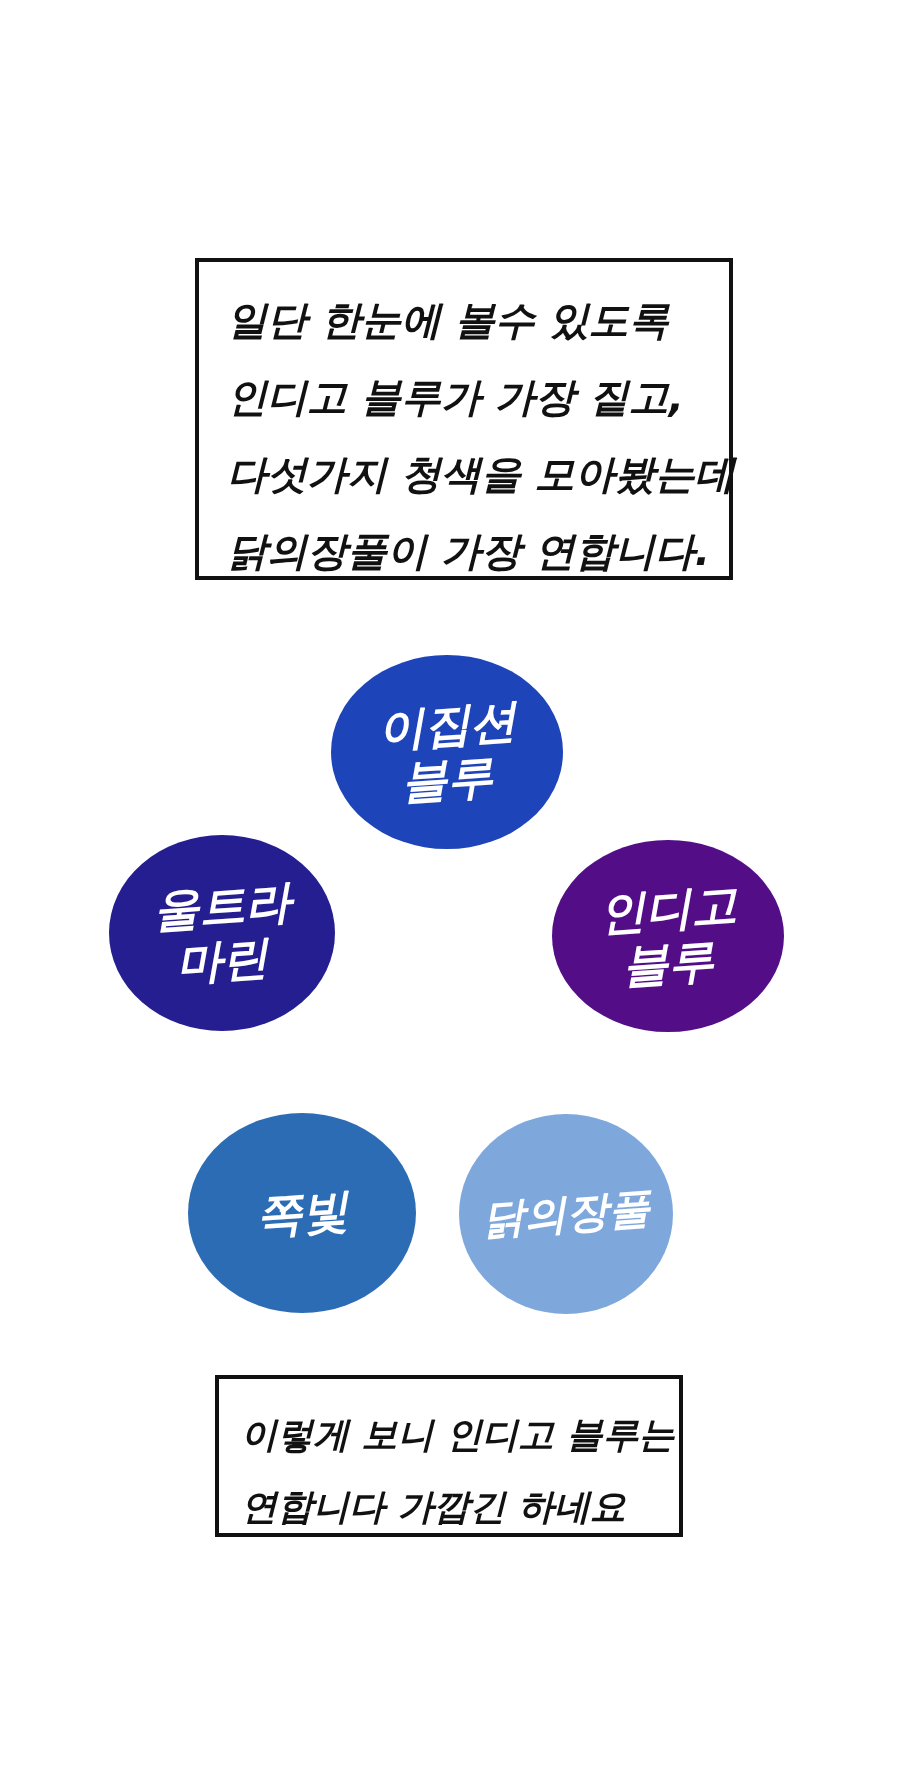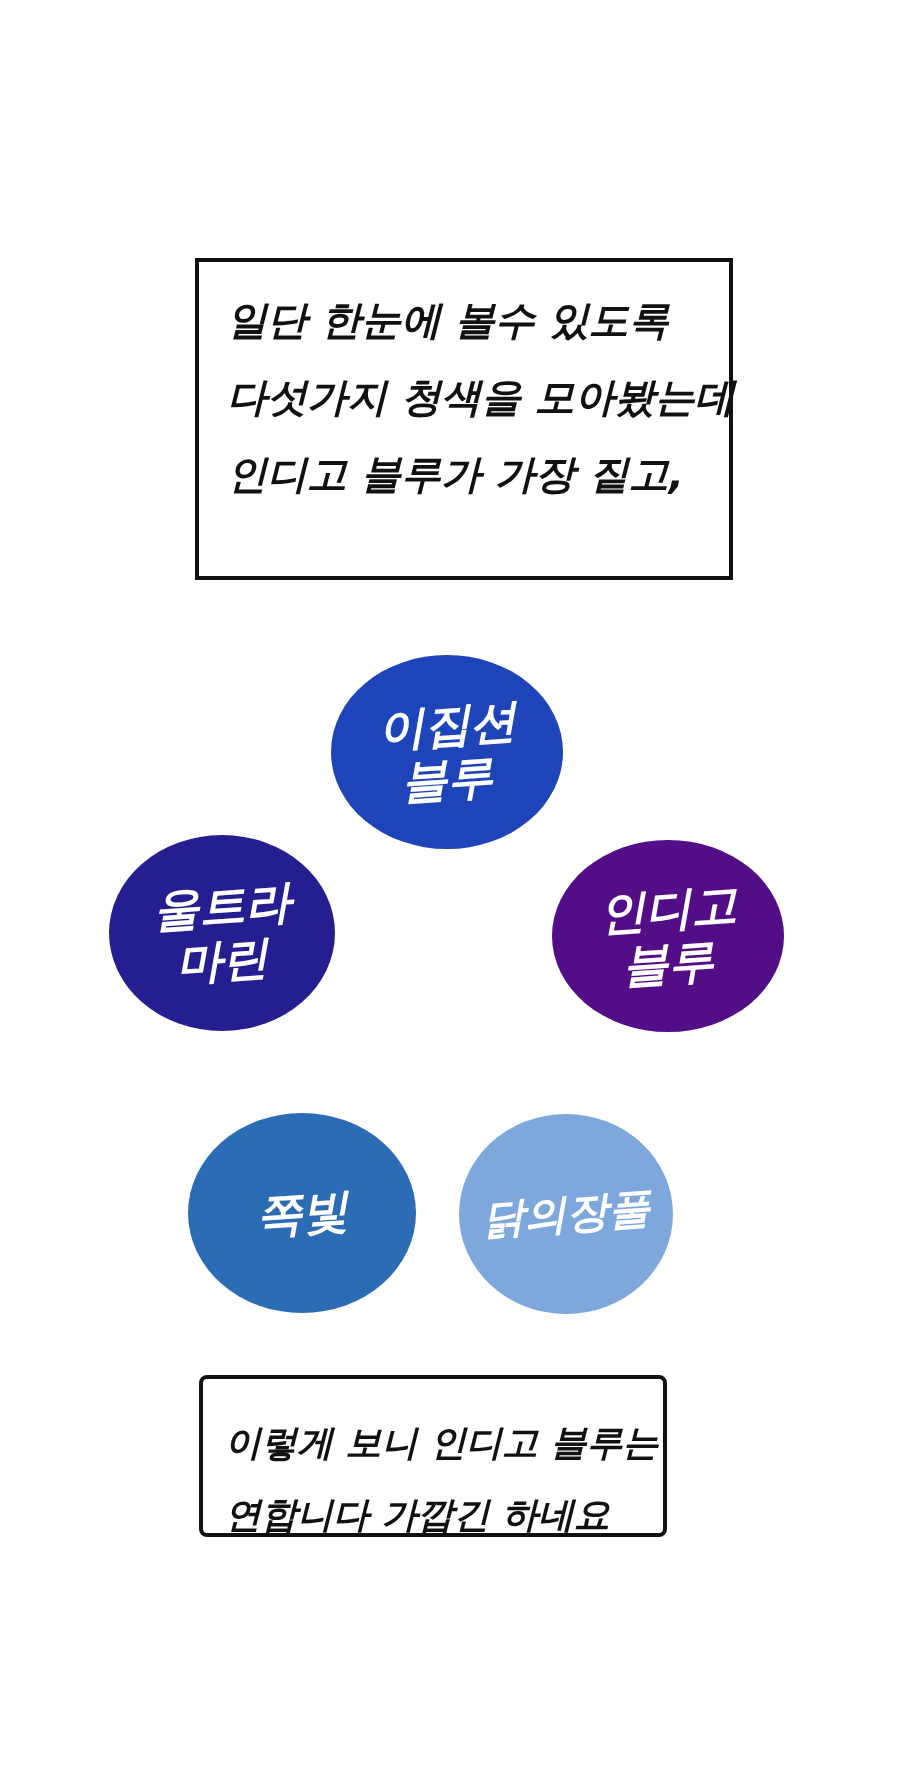--- a/index.html
+++ b/index.html
@@ -34,26 +34,25 @@
     top: 258px;
     width: 538px;
     height: 322px;
     padding: 20px 0 0 28px;
   }
   #top-note .note-line {
     font-size: 40px;
     line-height: 77px;
   }
   #bottom-note {
-    left: 199px;
+    left: 215px;
     top: 1375px;
     width: 468px;
     height: 162px;
-    padding: 28px 0 0 22px;
-    border-radius: 8px;
+    padding: 20px 0 0 22px;
   }
   #bottom-note .note-line {
     font-size: 36px;
     line-height: 72px;
   }
 
   
   .color-ellipse {
     position: absolute;
     border-radius: 50%;
@@ -105,22 +104,23 @@
     font-size: 42px;
   }
 </style>
 </head>
 <body>
 
 <div id="canvas">
 
   <div id="top-note" class="note-box">
     <div class="note-line">일단 한눈에 볼수 있도록</div>
+    <div class="note-line">인디고 블루가 가장 짙고,</div>
     <div class="note-line">다섯가지 청색을 모아봤는데</div>
-    <div class="note-line">인디고 블루가 가장 짙고,</div>
+    <div class="note-line">닭의장풀이 가장 연합니다.</div>
   </div>
 
   <div id="ellipse-egyptian-blue" class="color-ellipse" style="background-color: rgb(29, 68, 184);">
     <div class="ellipse-label-line">이집션</div>
     <div class="ellipse-label-line">블루</div>
   </div>
 
   <div id="ellipse-ultramarine" class="color-ellipse" style="background-color: rgb(37, 30, 145);">
     <div class="ellipse-label-line">울트라</div>
     <div class="ellipse-label-line">마린</div>

